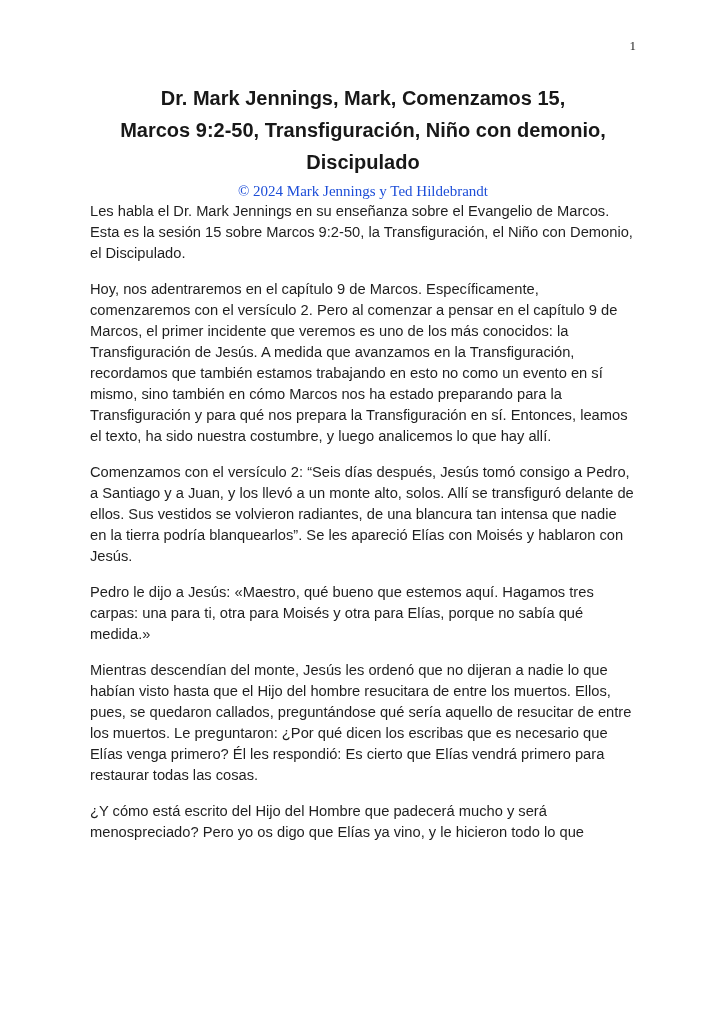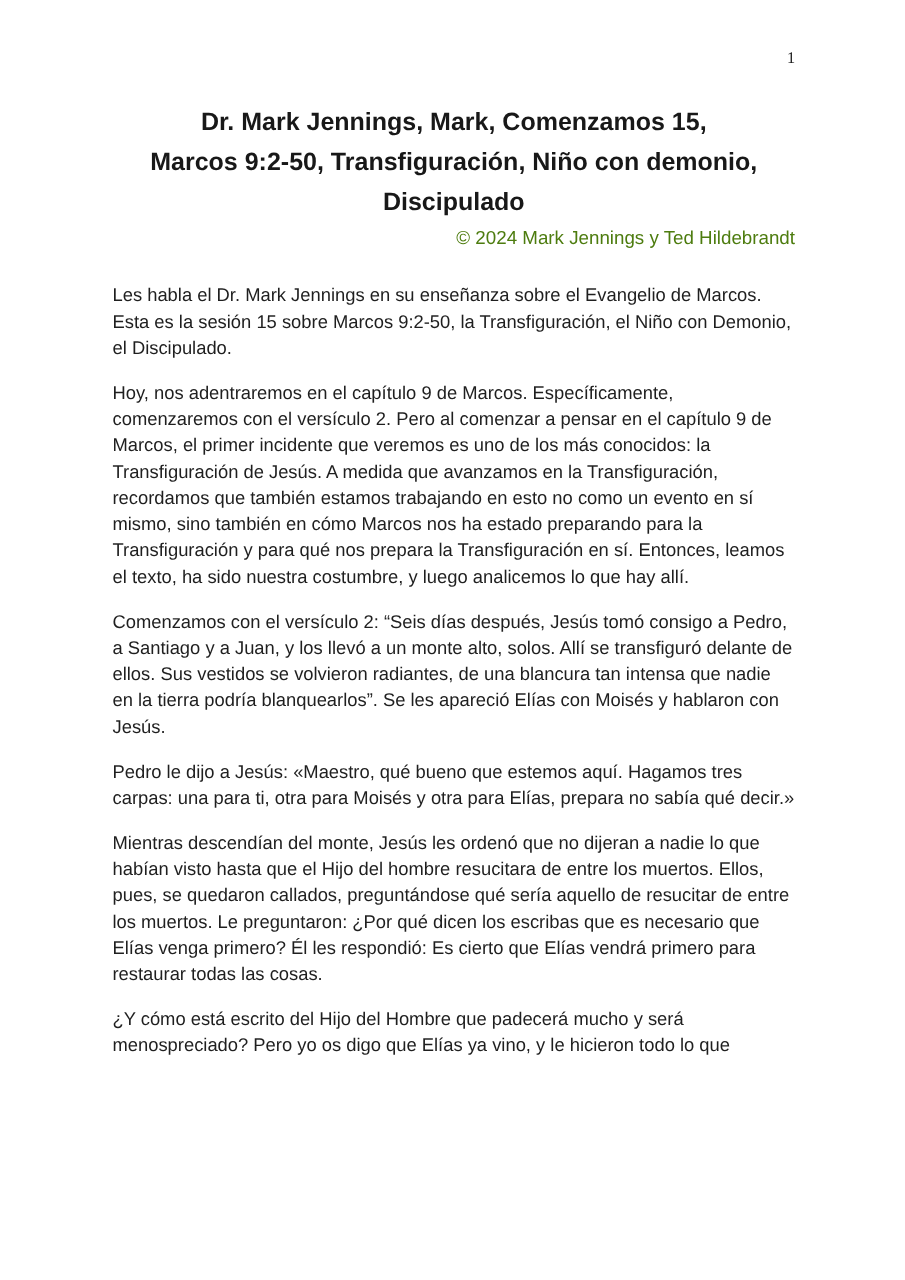--- a/index.html
+++ b/index.html
@@ -35,29 +35,28 @@
     text-align: center;
     font-weight: bold;
     font-size: 20px;
     line-height: 32px;
     color: #181818;
   }
   .title-line {
     display: block;
   }
   .copyright {
-    text-align: right;
-    font-family: Liberation Sans, sans-serif;
+    text-align: center;
+    font-family: Liberation Serif, serif;
     font-size: 15px;
     line-height: 20px;
     margin-top: 3px;
-    color: #4d7c0f;
+    color: #1d4ed8;
   }
   .body-text {
-    margin-top: 26px;
     font-size: 14.7px;
     line-height: 21px;
     text-align: left;
   }
   .body-text p {
     margin: 0 0 15px 0;
   }
 </style>
 </head>
 <body>
@@ -73,20 +72,20 @@
       <span class="title-line">Marcos 9:2-50, Transfiguración, Niño con demonio,</span>
       <span class="title-line">Discipulado</span>
     </h1>
 
     <div class="copyright">© 2024 Mark Jennings y Ted Hildebrandt</div>
 
     <div class="body-text">
       <p>Les habla el Dr. Mark Jennings en su enseñanza sobre el Evangelio de Marcos. Esta es la sesión 15 sobre Marcos 9:2-50, la Transfiguración, el Niño con Demonio, el Discipulado.</p>
       <p>Hoy, nos adentraremos en el capítulo 9 de Marcos. Específicamente, comenzaremos con el versículo 2. Pero al comenzar a pensar en el capítulo 9 de Marcos, el primer incidente que veremos es uno de los más conocidos: la Transfiguración de Jesús. A medida que avanzamos en la Transfiguración, recordamos que también estamos trabajando en esto no como un evento en sí mismo, sino también en cómo Marcos nos ha estado preparando para la Transfiguración y para qué nos prepara la Transfiguración en sí. Entonces, leamos el texto, ha sido nuestra costumbre, y luego analicemos lo que hay allí.</p>
       <p>Comenzamos con el versículo 2: “Seis días después, Jesús tomó consigo a Pedro, a Santiago y a Juan, y los llevó a un monte alto, solos. Allí se transfiguró delante de ellos. Sus vestidos se volvieron radiantes, de una blancura tan intensa que nadie en la tierra podría blanquearlos”. Se les apareció Elías con Moisés y hablaron con Jesús.</p>
-      <p>Pedro le dijo a Jesús: «Maestro, qué bueno que estemos aquí. Hagamos tres carpas: una para ti, otra para Moisés y otra para Elías, prepara no sabía qué decir.»</p>
+      <p>Pedro le dijo a Jesús: «Maestro, qué bueno que estemos aquí. Hagamos tres carpas: una para ti, otra para Moisés y otra para Elías, porque no sabía qué medida.»</p>
       <p>Mientras descendían del monte, Jesús les ordenó que no dijeran a nadie lo que habían visto hasta que el Hijo del hombre resucitara de entre los muertos. Ellos, pues, se quedaron callados, preguntándose qué sería aquello de resucitar de entre los muertos. Le preguntaron: ¿Por qué dicen los escribas que es necesario que Elías venga primero? Él les respondió: Es cierto que Elías vendrá primero para restaurar todas las cosas.</p>
       <p>¿Y cómo está escrito del Hijo del Hombre que padecerá mucho y será menospreciado? Pero yo os digo que Elías ya vino, y le hicieron todo lo que</p>
     </div>
 
   </div>
 
 </div>
 
 </body></html>

